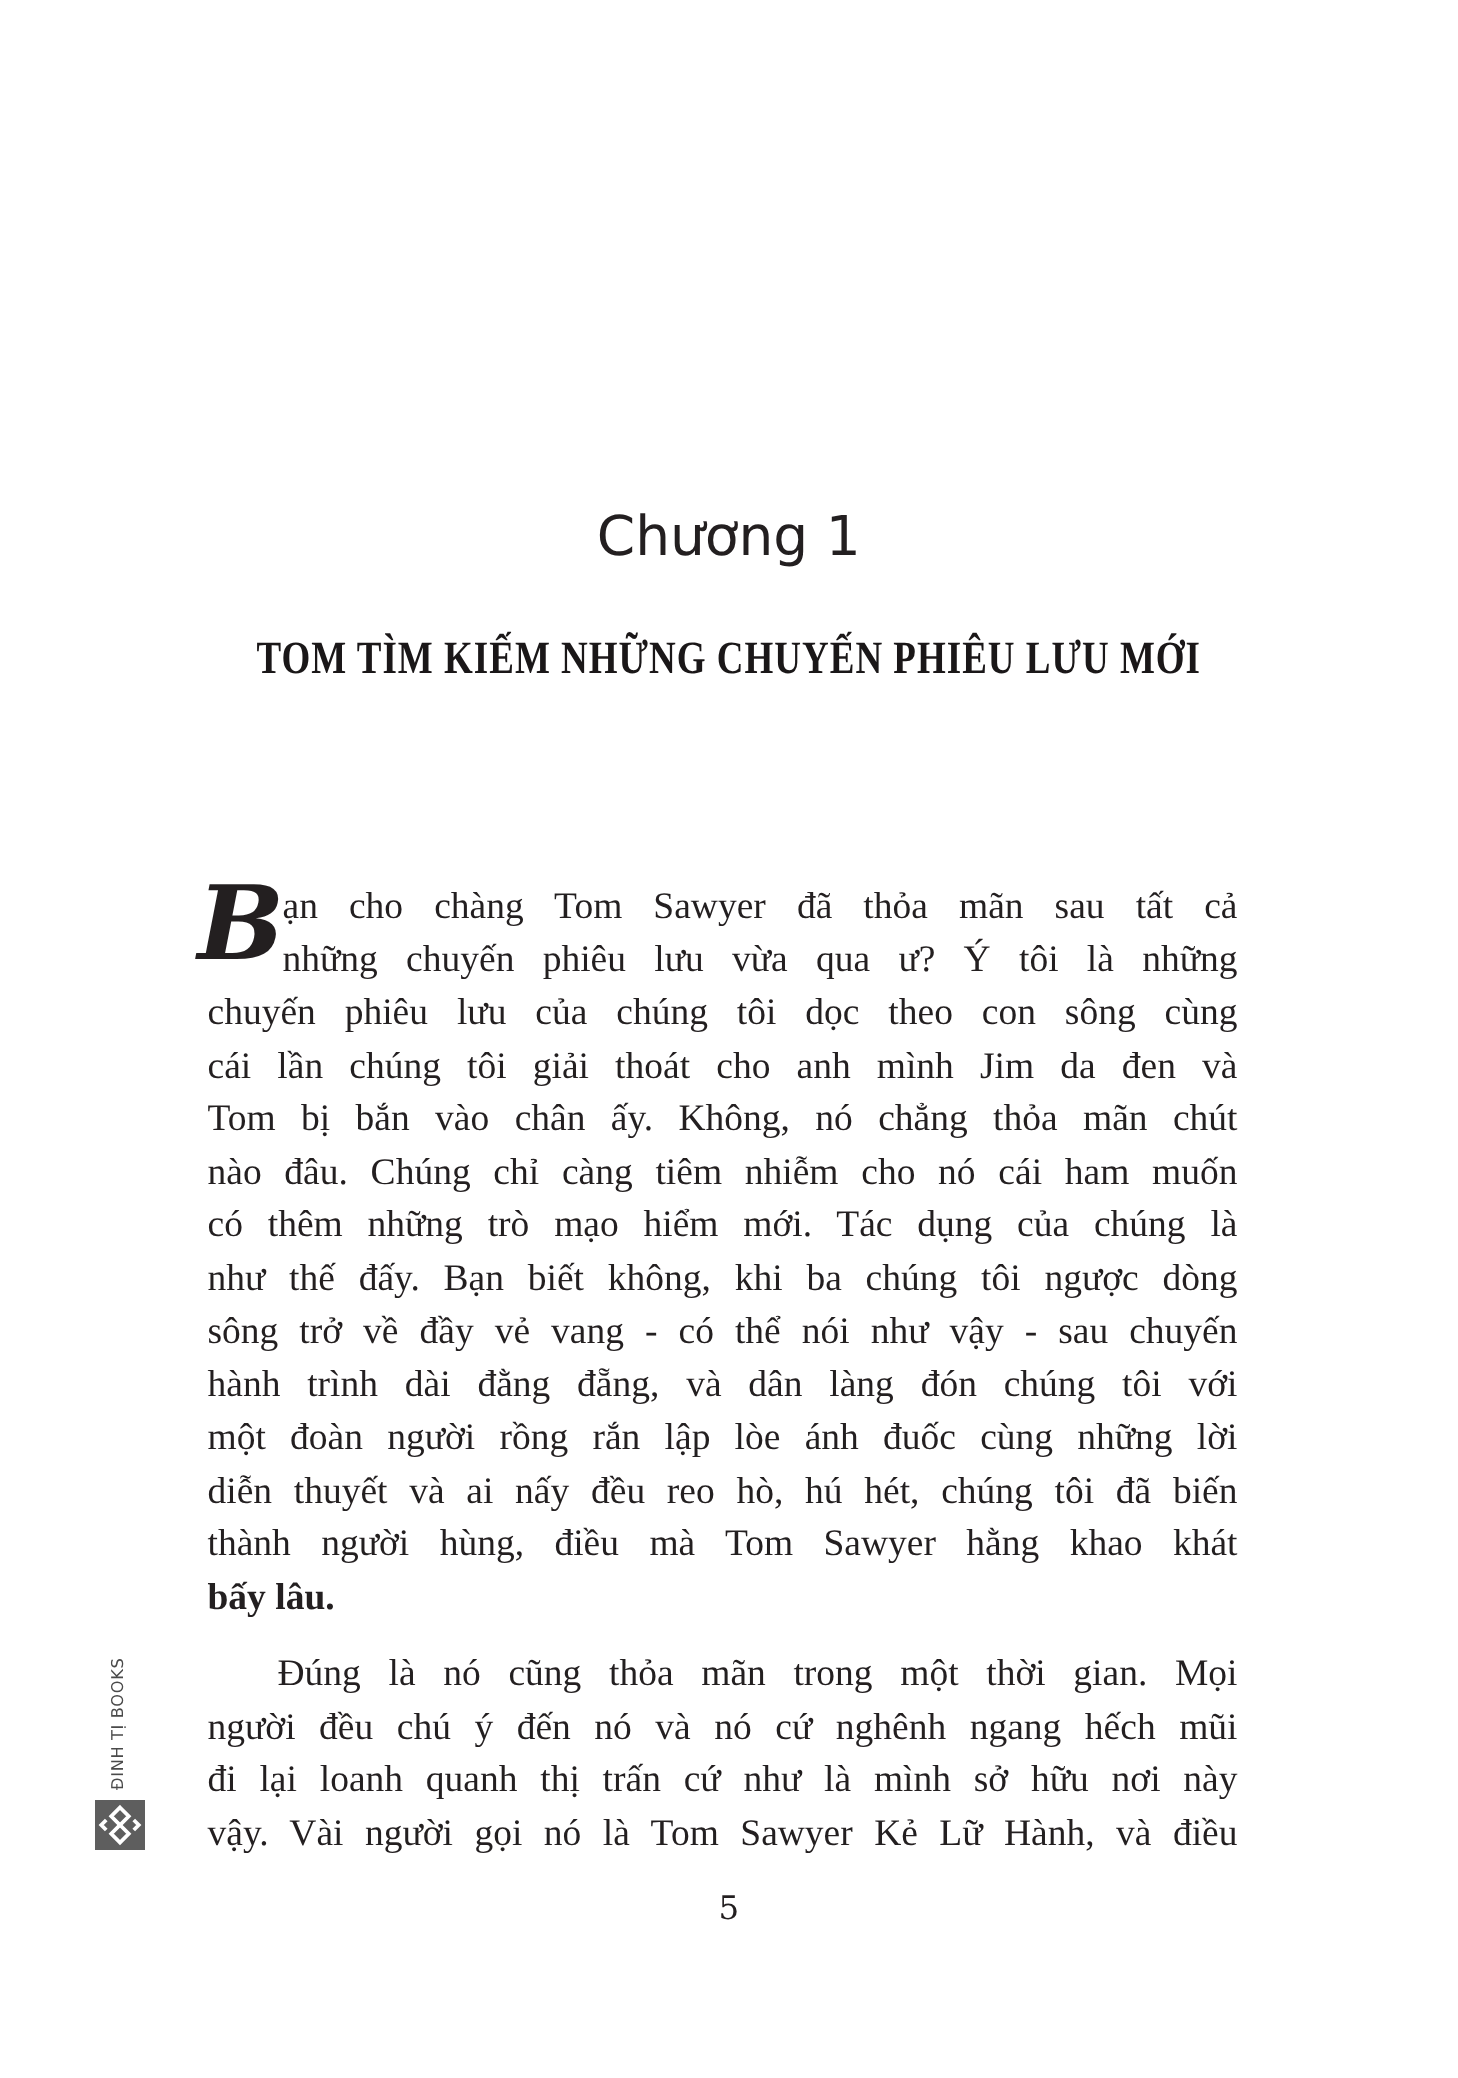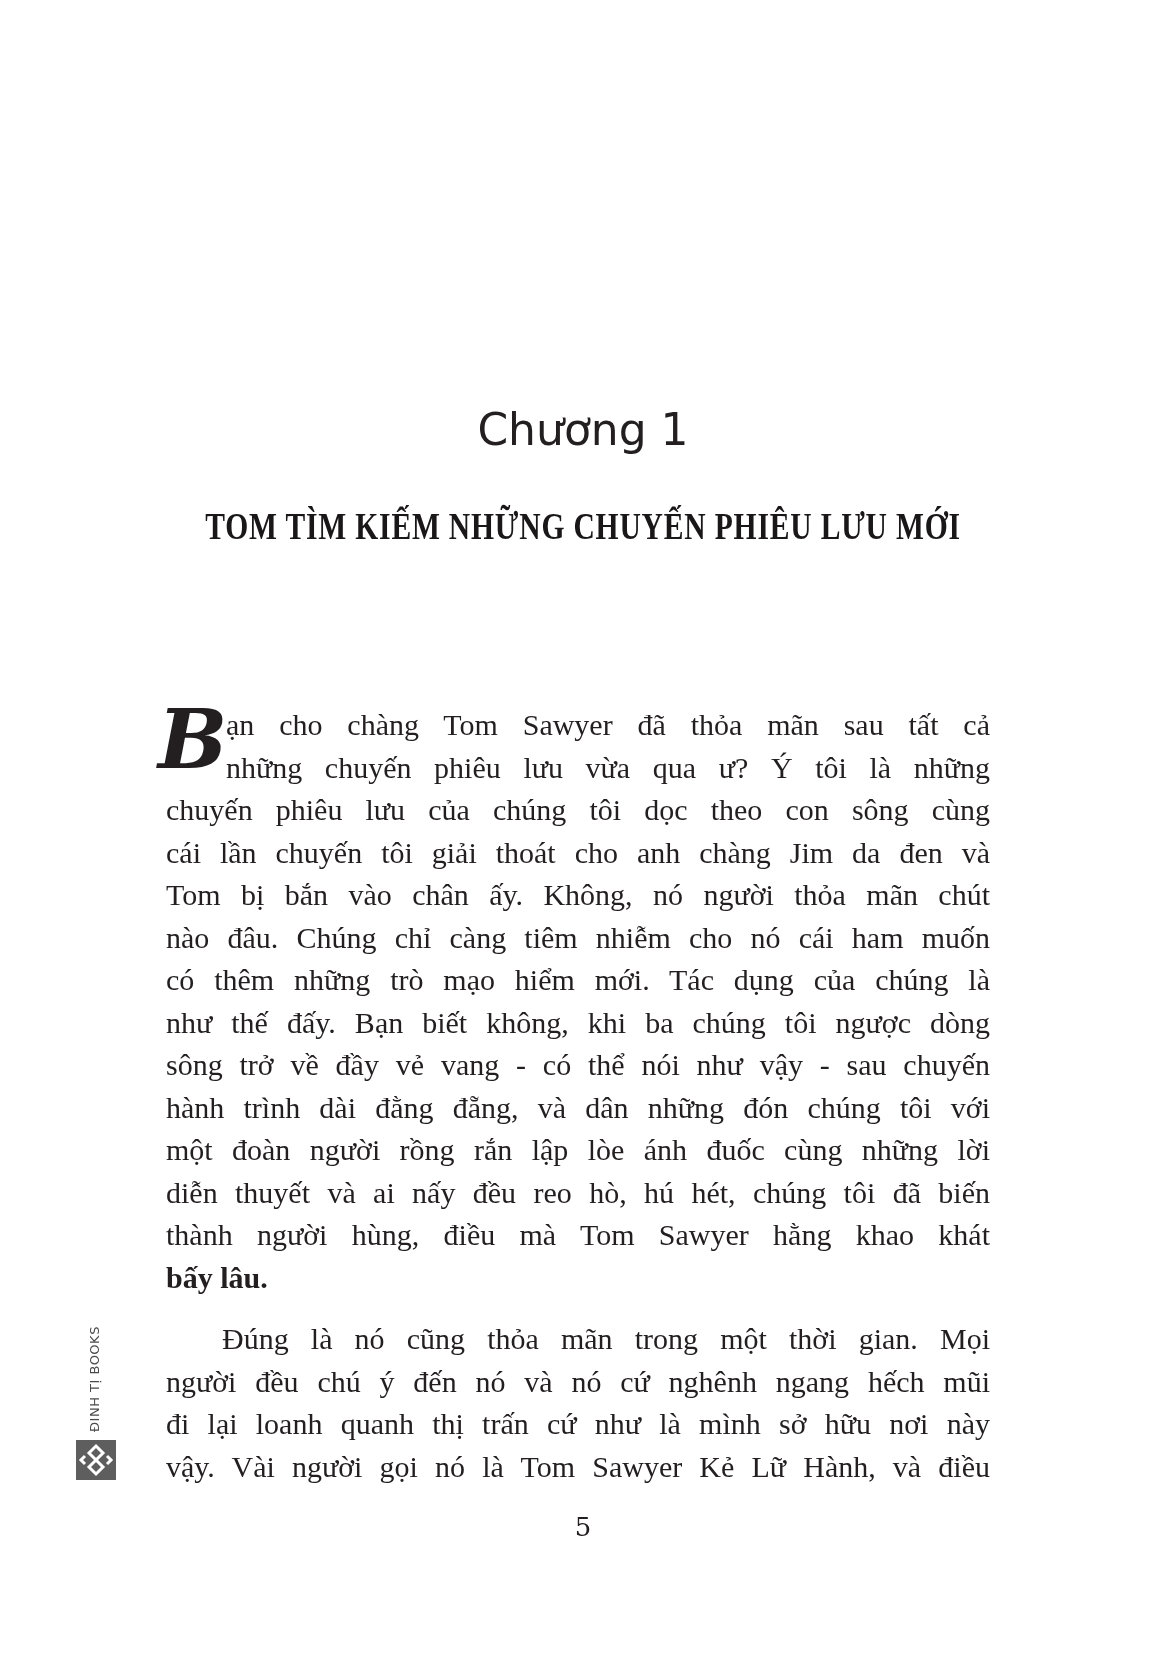--- a/index.html
+++ b/index.html
@@ -67,27 +67,27 @@
 
 <div class="chapter-number">Chương 1</div>
 <div class="chapter-title">TOM TÌM KIẾM NHỮNG CHUYẾN PHIÊU LƯU MỚI</div>
 
 <div class="body-text">
   <span class="dropcap" style="left:-8px;top:-6px;">B</span>
   <div class="para">
     <span class="line dropcap-line">ạn cho chàng Tom Sawyer đã thỏa mãn sau tất cả</span>
     <span class="line dropcap-line">những chuyến phiêu lưu vừa qua ư? Ý tôi là những</span>
     <span class="line">chuyến phiêu lưu của chúng tôi dọc theo con sông cùng</span>
-    <span class="line">cái lần chuyến tôi giải thoát cho anh chàng Jim da đen và</span>
-    <span class="line">Tom bị bắn vào chân ấy. Không, nó người thỏa mãn chút</span>
+    <span class="line">cái lần chúng tôi giải thoát cho anh mình Jim da đen và</span>
+    <span class="line">Tom bị bắn vào chân ấy. Không, nó chẳng thỏa mãn chút</span>
     <span class="line">nào đâu. Chúng chỉ càng tiêm nhiễm cho nó cái ham muốn</span>
     <span class="line">có thêm những trò mạo hiểm mới. Tác dụng của chúng là</span>
     <span class="line">như thế đấy. Bạn biết không, khi ba chúng tôi ngược dòng</span>
     <span class="line">sông trở về đầy vẻ vang - có thể nói như vậy - sau chuyến</span>
-    <span class="line">hành trình dài đằng đẵng, và dân những đón chúng tôi với</span>
+    <span class="line">hành trình dài đằng đẵng, và dân làng đón chúng tôi với</span>
     <span class="line">một đoàn người rồng rắn lập lòe ánh đuốc cùng những lời</span>
     <span class="line">diễn thuyết và ai nấy đều reo hò, hú hét, chúng tôi đã biến</span>
     <span class="line">thành người hùng, điều mà Tom Sawyer hằng khao khát</span>
     <span class="line last">bấy lâu.</span>
   </div>
   <div class="para">
     <span class="line" style="padding-left:56px;margin-top:19px;">Đúng là nó cũng thỏa mãn trong một thời gian. Mọi</span>
     <span class="line">người đều chú ý đến nó và nó cứ nghênh ngang hếch mũi</span>
     <span class="line">đi lại loanh quanh thị trấn cứ như là mình sở hữu nơi này</span>
     <span class="line">vậy. Vài người gọi nó là Tom Sawyer Kẻ Lữ Hành, và điều</span>

